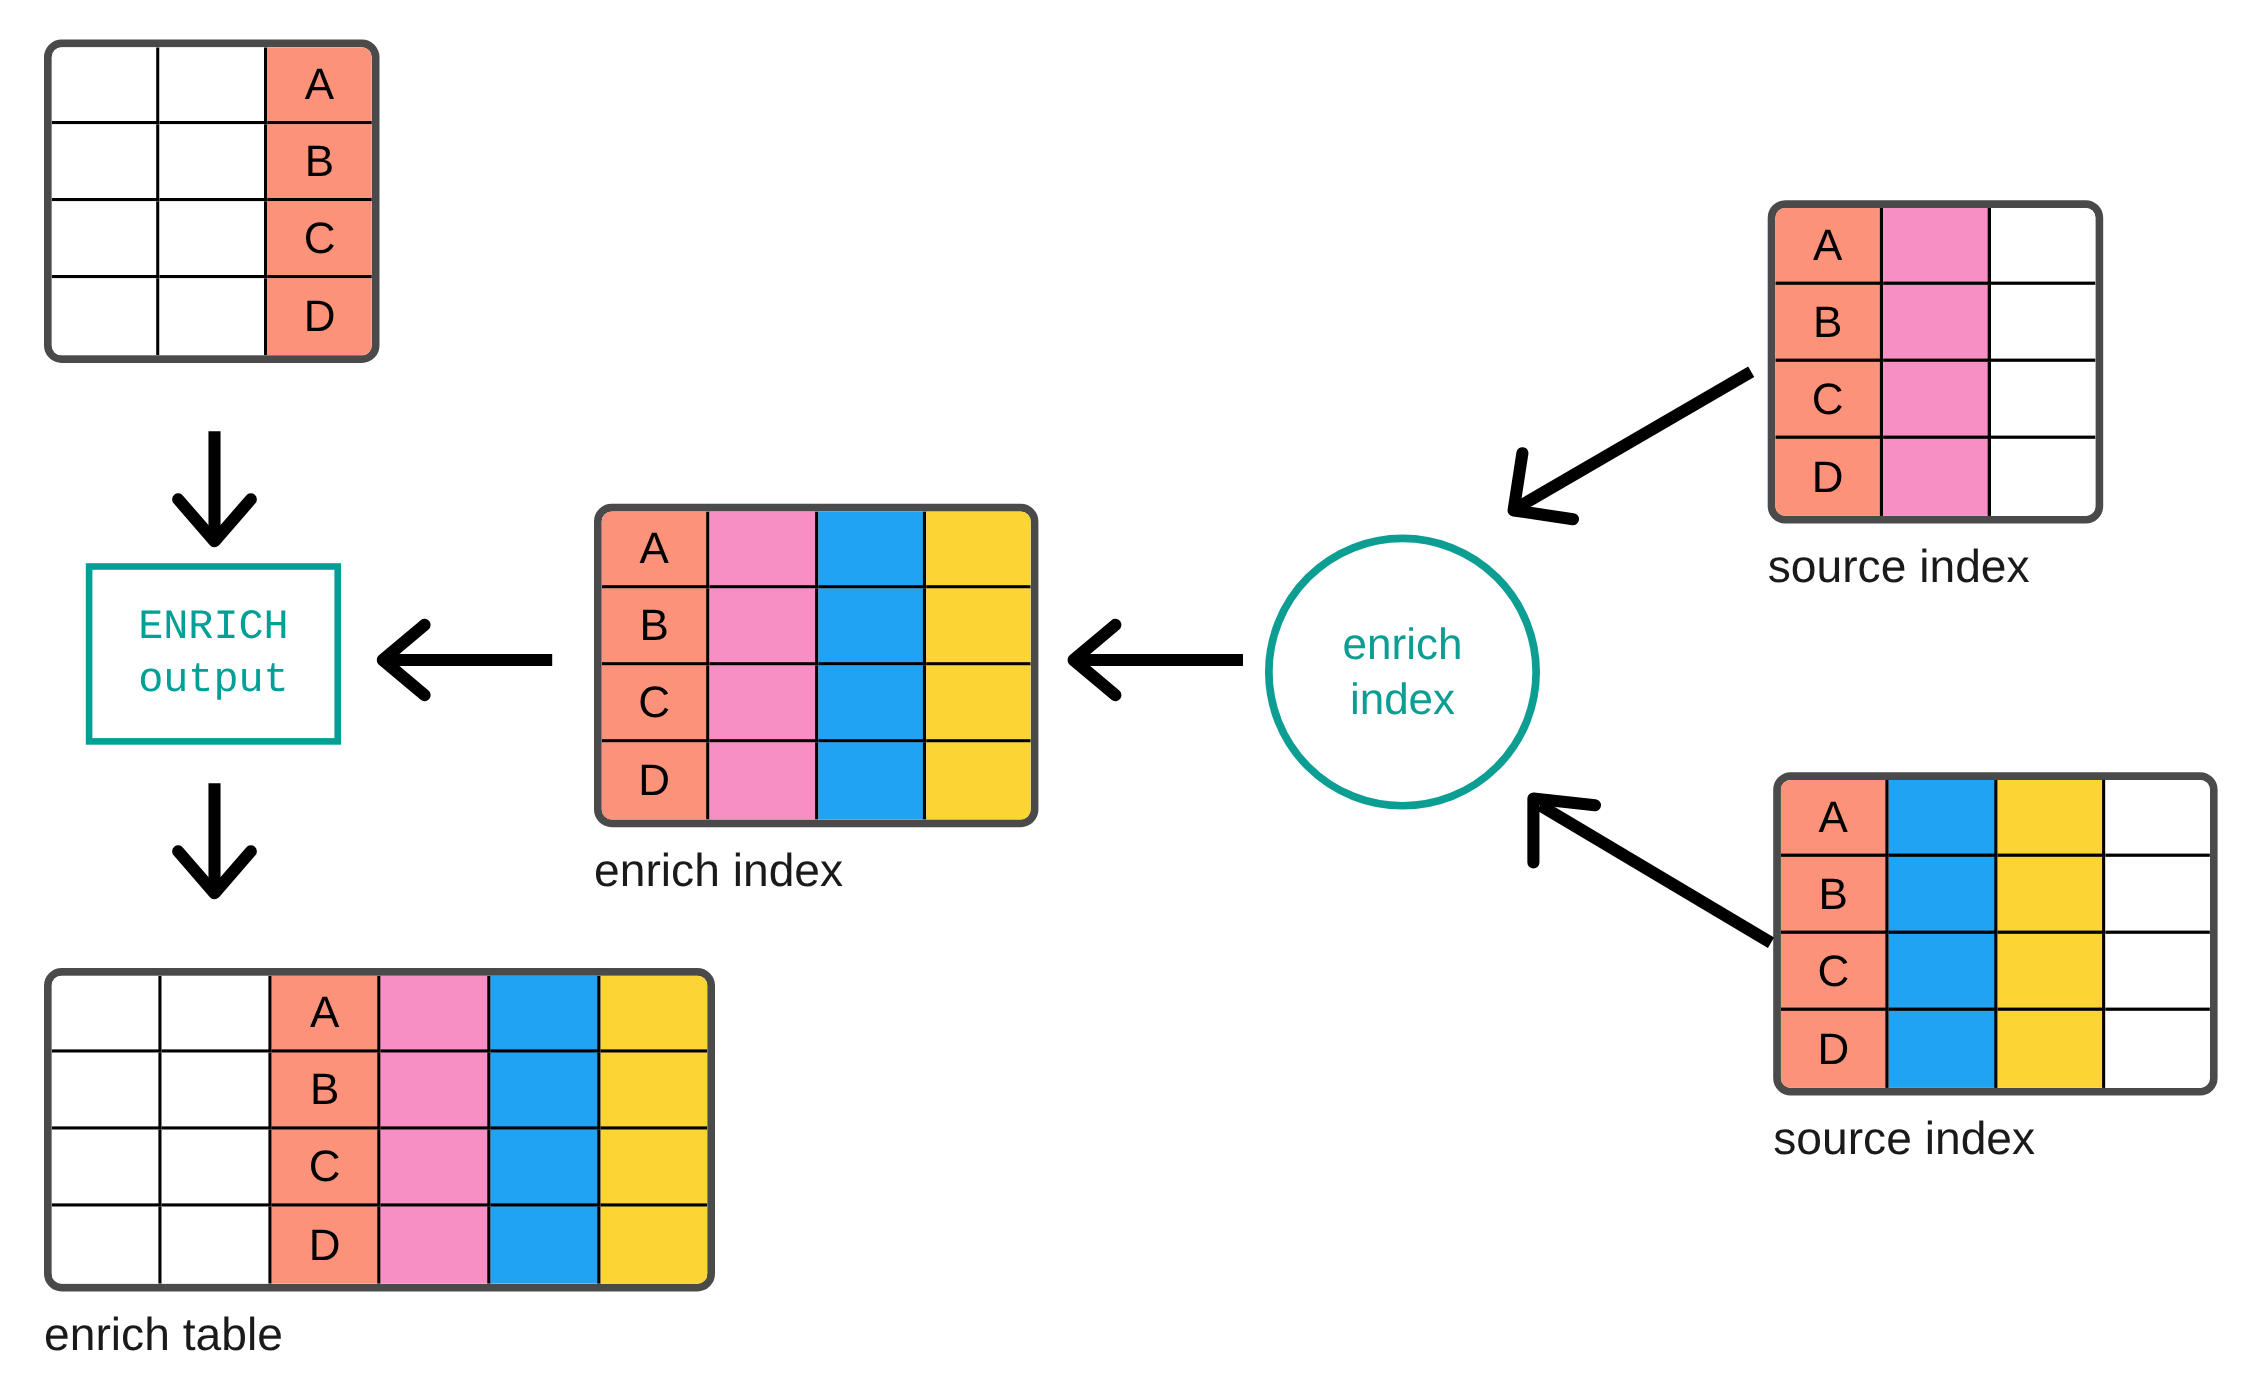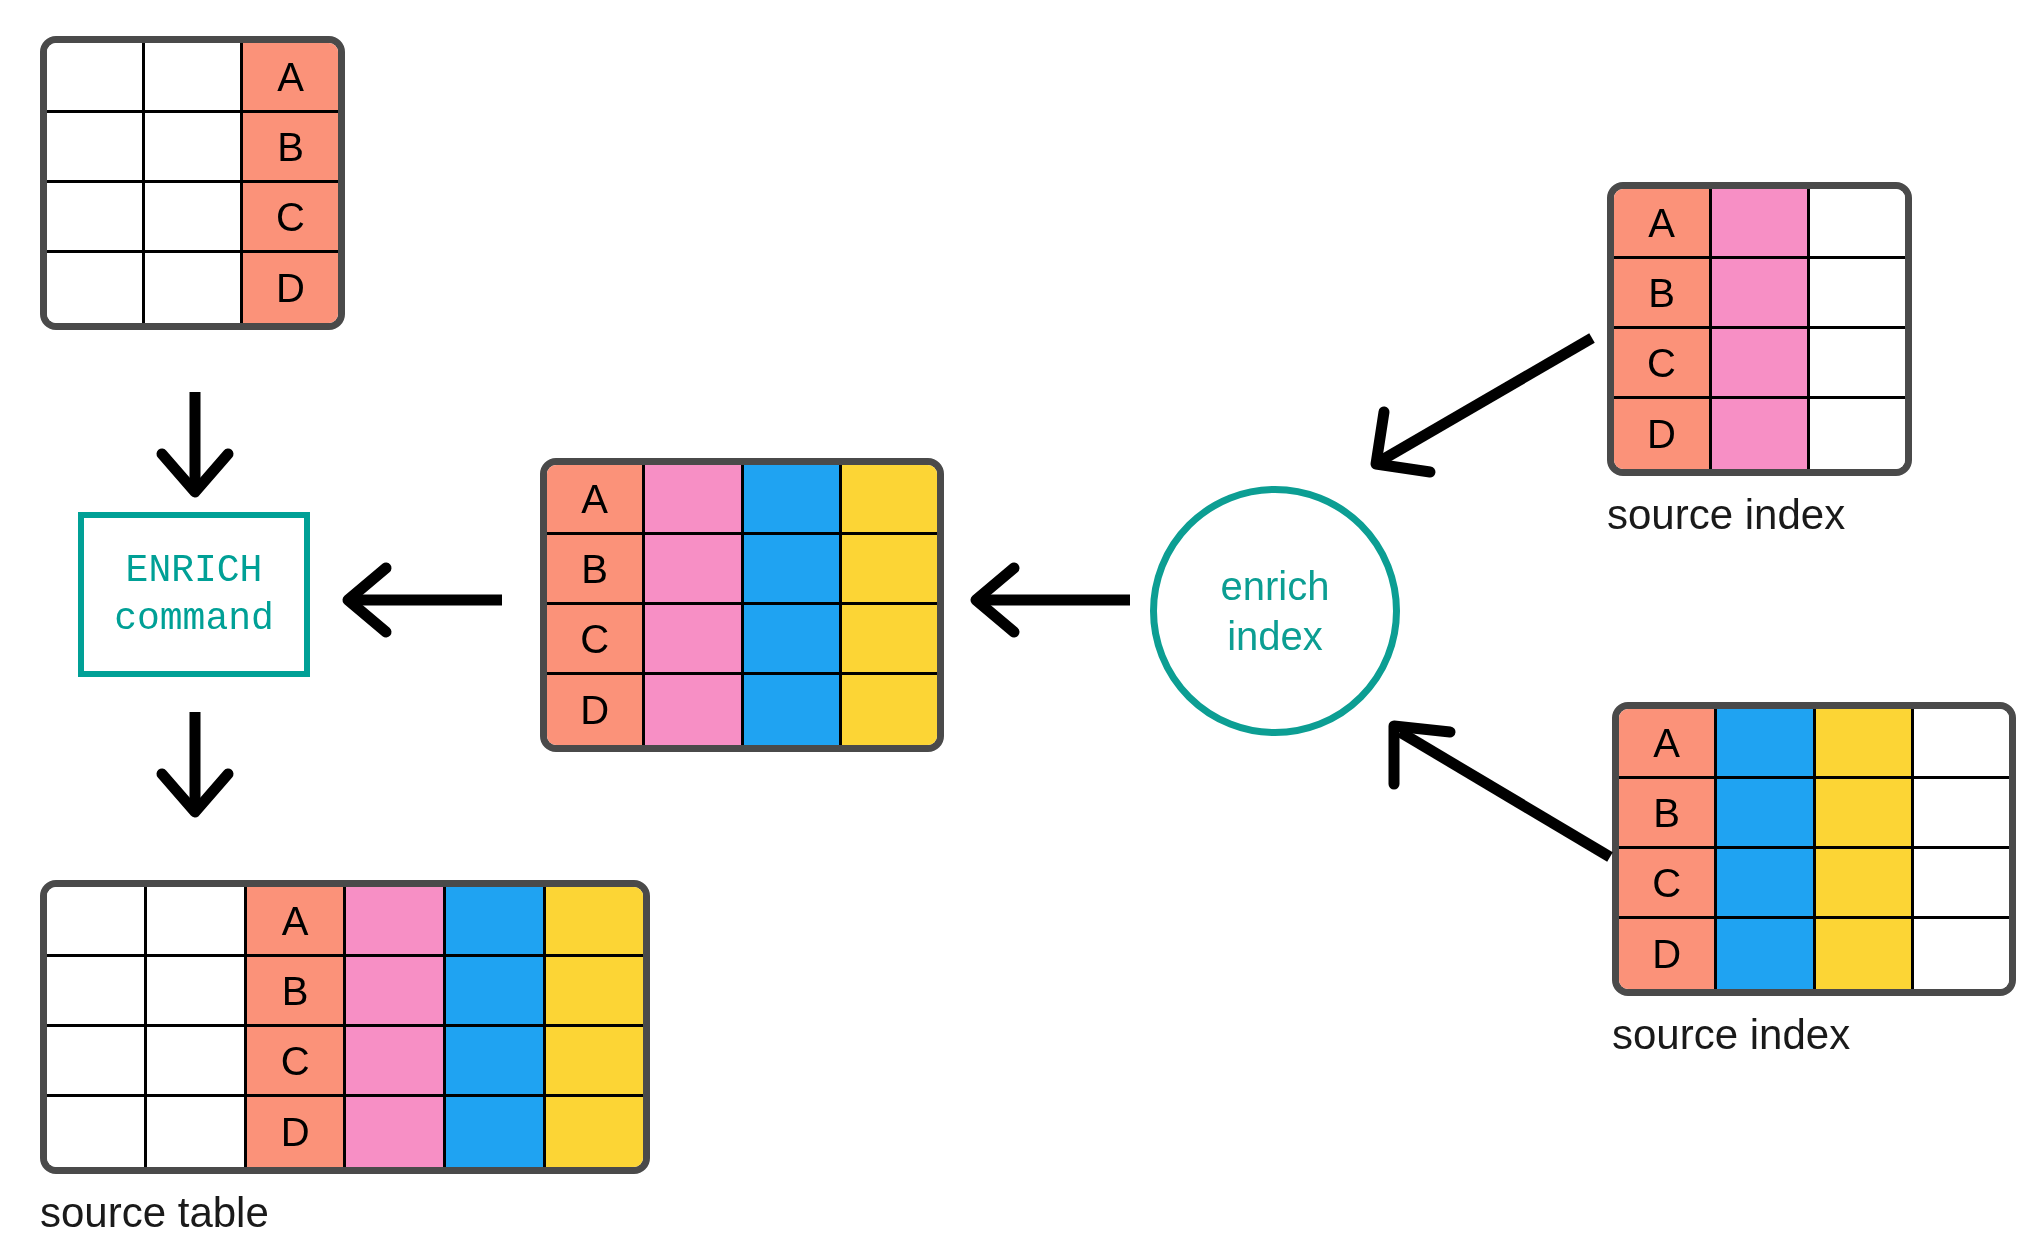--- a/index.html
+++ b/index.html
@@ -154,21 +154,21 @@
         <div class="tbl-row">
           <div class="tbl-cell c-white" style="flex: 1 1 0px; height: 70px;"></div>
           <div class="tbl-cell c-white" style="flex: 1 1 0px; height: 70px;"></div>
           <div class="tbl-cell c-salmon" style="flex: 1 1 0px; height: 70px;">D</div>
         </div>
       </div>
   </div>
 
   <div class="cmd-box">
     <div class="cmd-line">ENRICH</div>
-    <div class="cmd-line">command</div>
+    <div class="cmd-line">output</div>
   </div>
 
   <div class="tbl-wrap" style="left:40px; top:880px;">
     <div class="tbl" id="output-table" style="width:610px;">
         <div class="tbl-row">
           <div class="tbl-cell c-white" style="flex: 1 1 0px; height: 70px;"></div>
           <div class="tbl-cell c-white" style="flex: 1 1 0px; height: 70px;"></div>
           <div class="tbl-cell c-salmon" style="flex: 1 1 0px; height: 70px;">A</div>
           <div class="tbl-cell c-pink" style="flex: 1 1 0px; height: 70px;"></div>
           <div class="tbl-cell c-blue" style="flex: 1 1 0px; height: 70px;"></div>
@@ -192,21 +192,21 @@
         </div>
         <div class="tbl-row">
           <div class="tbl-cell c-white" style="flex: 1 1 0px; height: 70px;"></div>
           <div class="tbl-cell c-white" style="flex: 1 1 0px; height: 70px;"></div>
           <div class="tbl-cell c-salmon" style="flex: 1 1 0px; height: 70px;">D</div>
           <div class="tbl-cell c-pink" style="flex: 1 1 0px; height: 70px;"></div>
           <div class="tbl-cell c-blue" style="flex: 1 1 0px; height: 70px;"></div>
           <div class="tbl-cell c-yellow" style="flex: 1 1 0px; height: 70px;"></div>
         </div>
       </div>
-    <div class="tbl-label">source table</div>
+    <div class="tbl-label">enrich table</div>
   </div>
 
   <div class="tbl-wrap" style="left:540px; top:458px;">
     <div class="tbl" id="enrich-index-table" style="width:404px;">
         <div class="tbl-row">
           <div class="tbl-cell c-salmon" style="flex: 1 1 0px; height: 70px;">A</div>
           <div class="tbl-cell c-pink" style="flex: 1 1 0px; height: 70px;"></div>
           <div class="tbl-cell c-blue" style="flex: 1 1 0px; height: 70px;"></div>
           <div class="tbl-cell c-yellow" style="flex: 1 1 0px; height: 70px;"></div>
         </div>
@@ -222,20 +222,21 @@
           <div class="tbl-cell c-blue" style="flex: 1 1 0px; height: 70px;"></div>
           <div class="tbl-cell c-yellow" style="flex: 1 1 0px; height: 70px;"></div>
         </div>
         <div class="tbl-row">
           <div class="tbl-cell c-salmon" style="flex: 1 1 0px; height: 70px;">D</div>
           <div class="tbl-cell c-pink" style="flex: 1 1 0px; height: 70px;"></div>
           <div class="tbl-cell c-blue" style="flex: 1 1 0px; height: 70px;"></div>
           <div class="tbl-cell c-yellow" style="flex: 1 1 0px; height: 70px;"></div>
         </div>
       </div>
+    <div class="tbl-label">enrich index</div>
   </div>
 
   <div class="policy-circle">
     <div class="policy-line">enrich</div>
     <div class="policy-line">index</div>
   </div>
 
   <div class="tbl-wrap" style="left:1607px; top:182px;">
     <div class="tbl" id="source-index-top-table" style="width:305px;">
         <div class="tbl-row">

